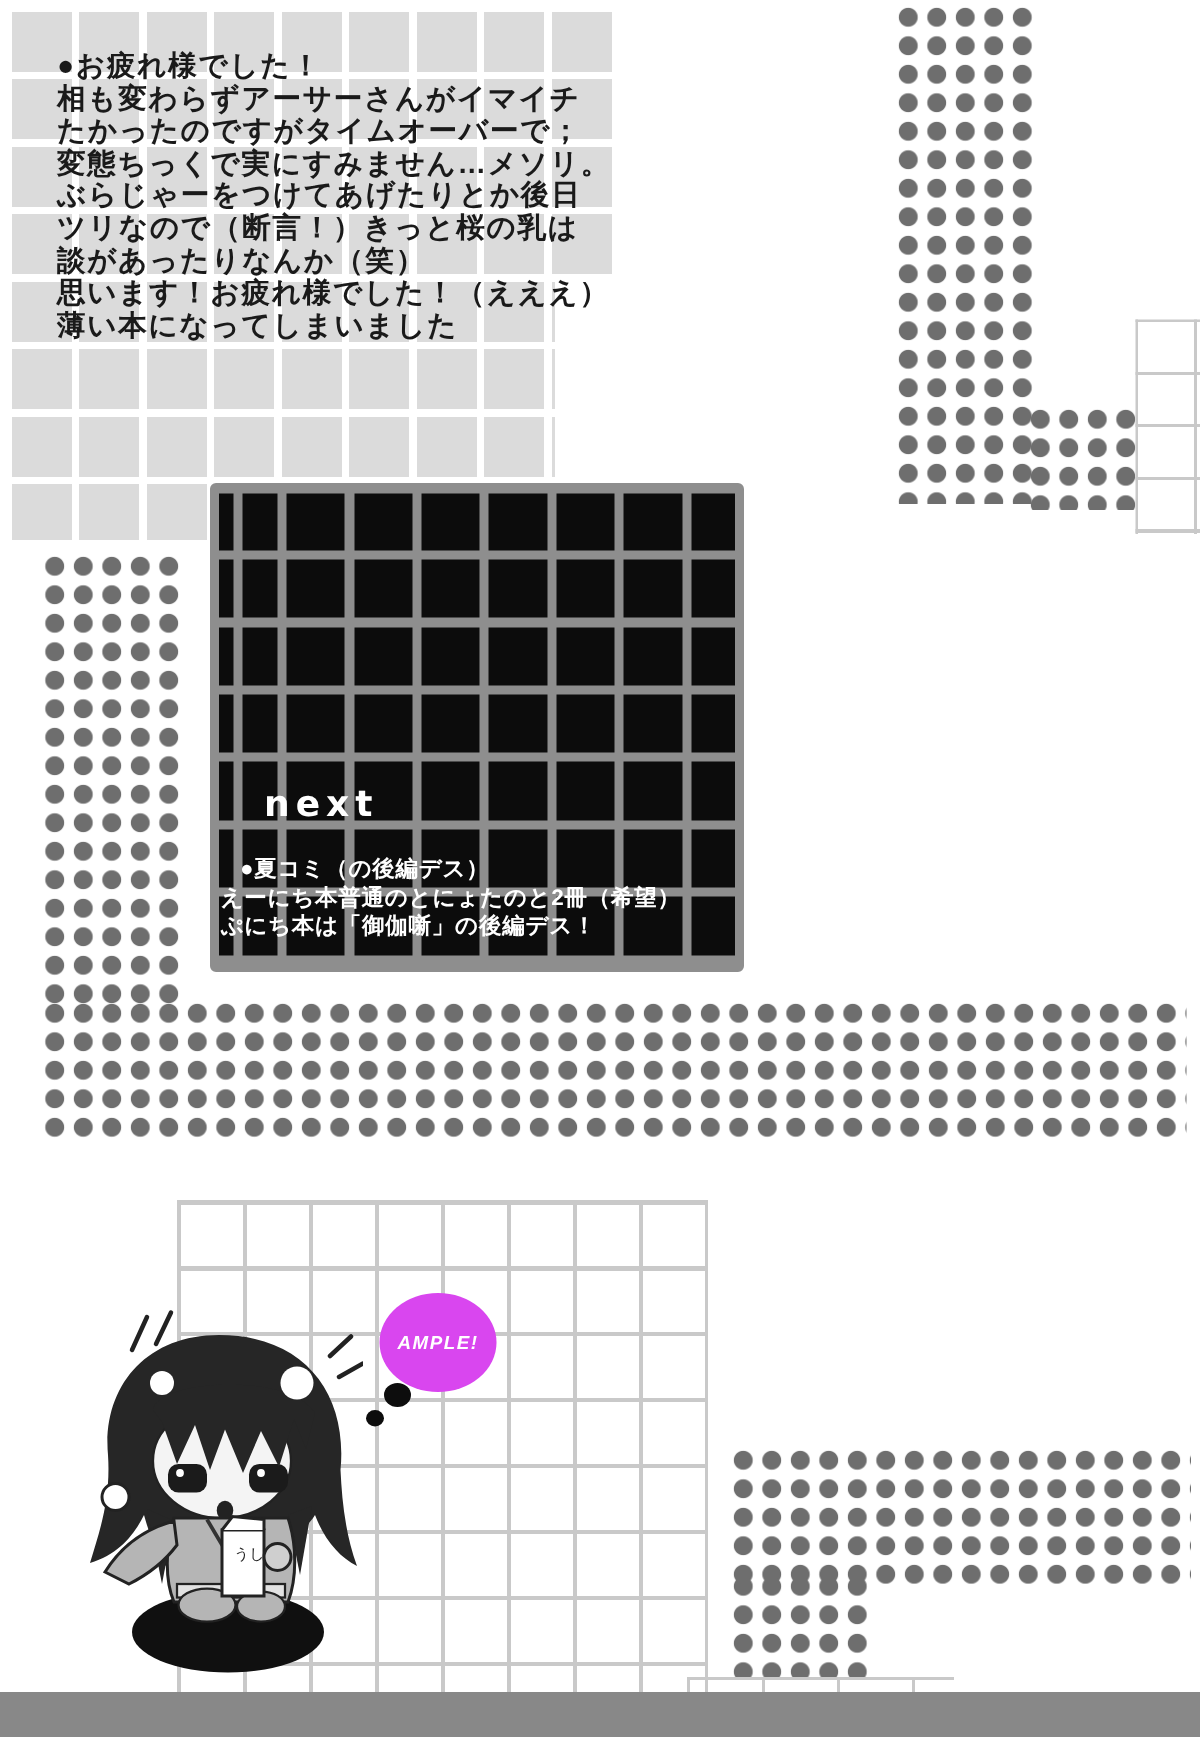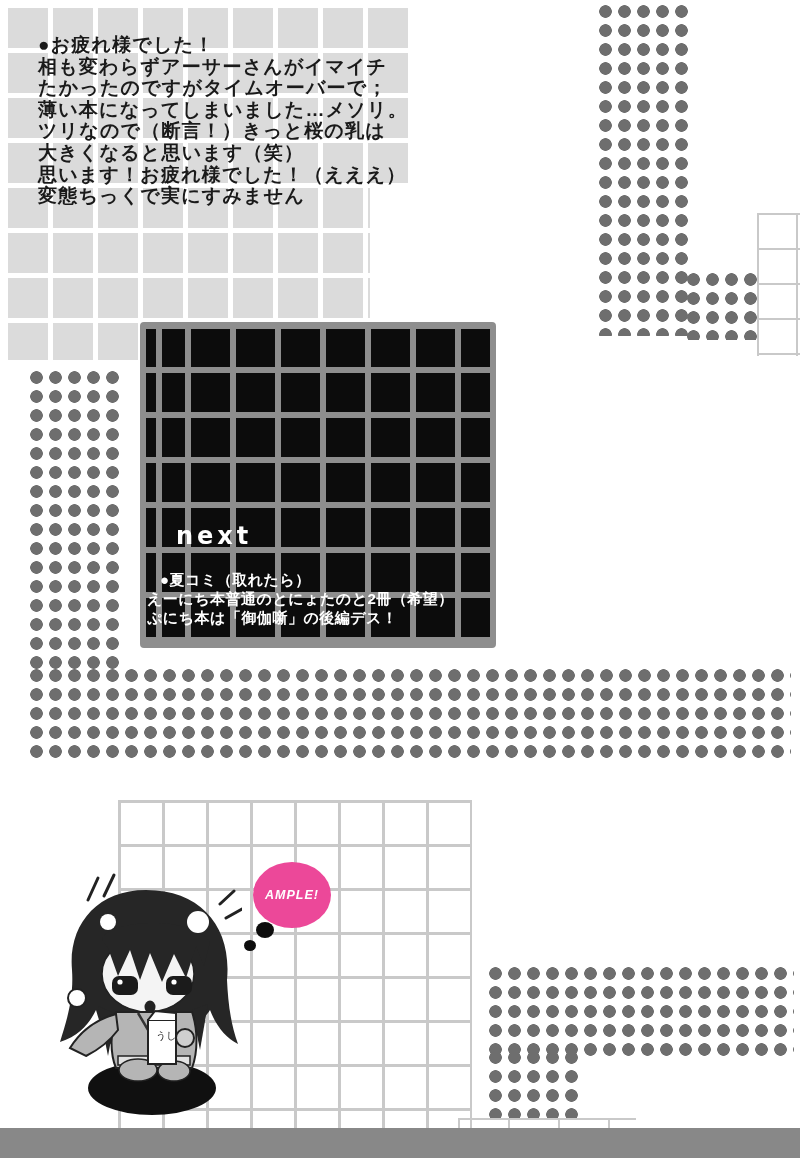--- a/index.html
+++ b/index.html
@@ -74,21 +74,21 @@
   }
   .next-lines{
     position:absolute;left:147px;top:570px;width:330px;
     color:var(--text-white);font-size:15px;font-weight:700;
     line-height:19px;letter-spacing:0.5px;white-space:nowrap;
   }
   .next-lines .line:first-child{padding-left:13px;}
   
   .bubble{
     position:absolute;left:253px;top:862px;width:78px;height:66px;
-    background:#ec4899;border-radius:50%;
+    background:#d946ef;border-radius:50%;
     display:flex;align-items:center;justify-content:center;z-index:5;
   }
   .bubble-text{
     color:var(--text-white);font-size:12.5px;font-weight:700;font-style:italic;
     letter-spacing:1px;font-family:"Liberation Sans",sans-serif;
   }
   .bubble-dot{position:absolute;background:#0d0d0d;border-radius:50%;z-index:5;}
   .bubble-dot.d1{left:256px;top:922px;width:18px;height:16px;}
   .bubble-dot.d2{left:244px;top:940px;width:12px;height:11px;}
   
@@ -100,39 +100,40 @@
 <div class="page">
 
   <div class="tile-grid" style="left:8px;top:8px;width:402px;height:352px;"></div>
   <div class="white-cover" style="left:370px;top:188px;width:40px;height:172px;"></div>
   <div class="white-cover" style="left:332px;top:322px;width:78px;height:38px;"></div>
 
   <div class="afterword">
     <div>●お疲れ様でした！</div>
     <div>相も変わらずアーサーさんがイマイチ</div>
     <div>たかったのですがタイムオーバーで；</div>
-    <div>薄い本になってしまいました…メソリ。</div>
+    <div>変態ちっくで実にすみません…メソリ。</div>
+    <div>ぶらじゃーをつけてあげたりとか後日</div>
     <div>ツリなので（断言！）きっと桜の乳は</div>
-    <div>大きくなると思います（笑）</div>
+    <div>談があったりなんか（笑）</div>
     <div>思います！お疲れ様でした！（えええ）</div>
-    <div>変態ちっくで実にすみません</div>
+    <div>薄い本になってしまいました</div>
   </div>
 
   <div class="dots" style="left:596px;top:2px;width:95px;height:334px;"></div>
   <div class="dots" style="left:684px;top:270px;width:76px;height:70px;"></div>
 
   <div class="ogrid small" style="left:757px;top:213px;width:43px;height:143px;"></div>
 
   <div class="dots" style="left:27px;top:368px;width:95px;height:302px;"></div>
   <div class="dots" style="left:27px;top:666px;width:764px;height:94px;"></div>
 
   <div class="next-panel"></div>
   <div class="next-title">next</div>
   <div class="next-lines">
-    <div class="line">●夏コミ（取れたら）</div>
+    <div class="line">●夏コミ（の後編デス）</div>
     <div class="line">えーにち本普通のとにょたのと2冊（希望）</div>
     <div class="line">ぷにち本は「御伽噺」の後編デス！</div>
   </div>
 
   <div class="ogrid" style="left:118px;top:800px;width:354px;height:358px;"></div>
 
   <div class="dots" style="left:486px;top:964px;width:308px;height:92px;"></div>
   <div class="dots" style="left:486px;top:1048px;width:96px;height:72px;"></div>
 
   <div class="ogrid wide" style="left:458px;top:1118px;width:178px;height:40px;"></div>

